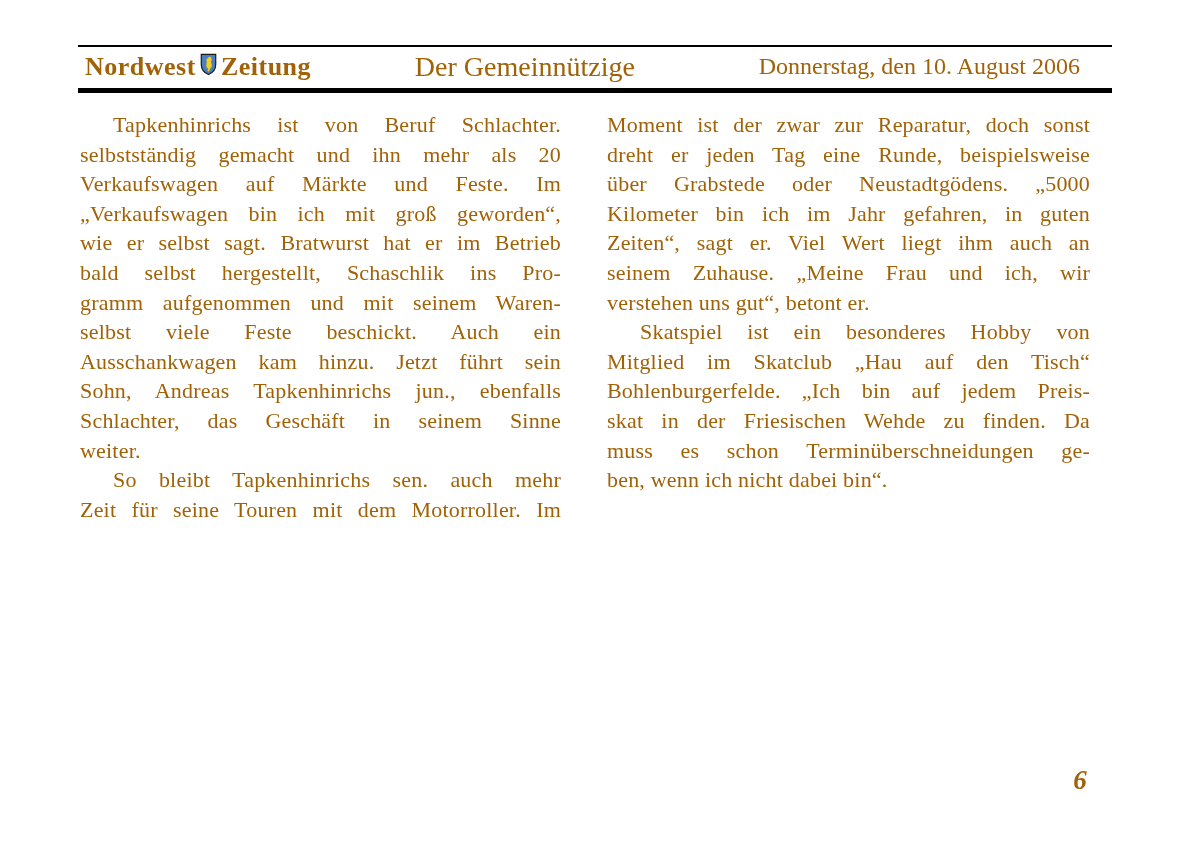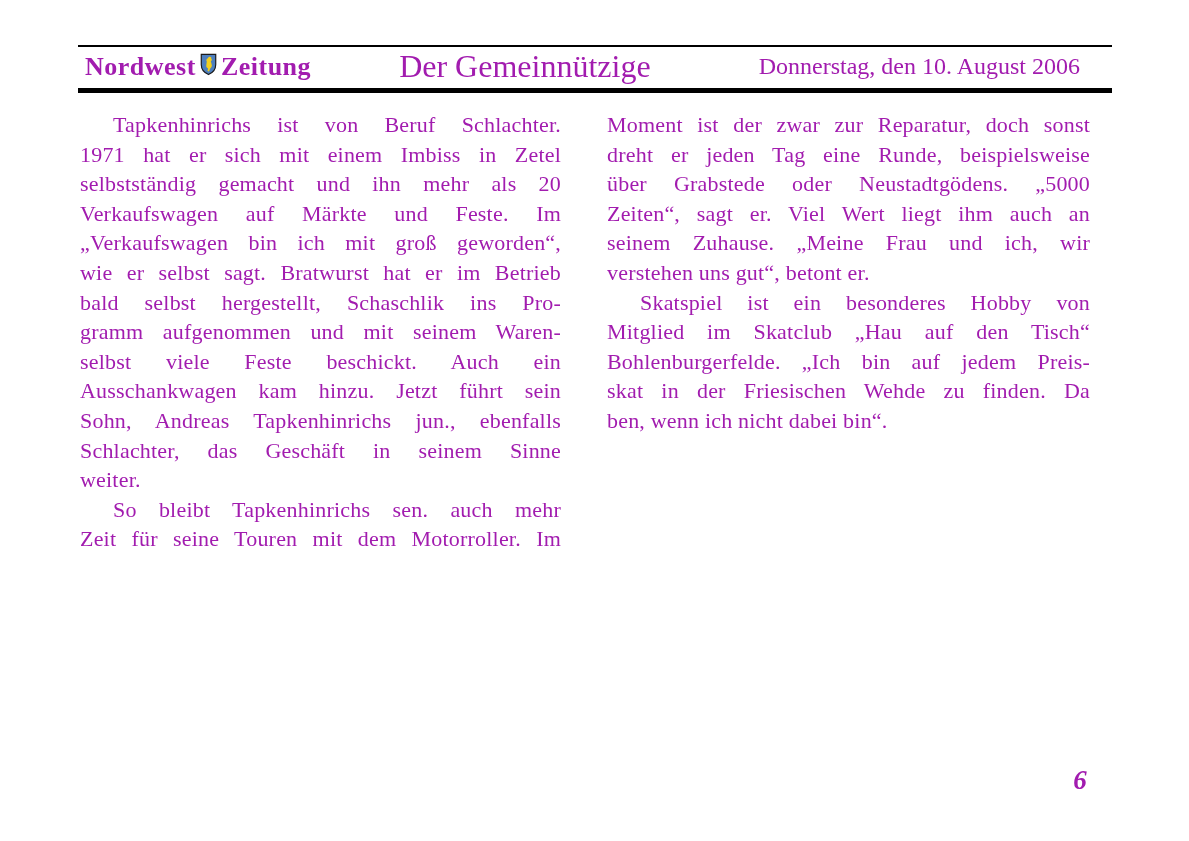--- a/index.html
+++ b/index.html
@@ -3,21 +3,21 @@
 <meta charset="utf-8">
 <style>
   * { margin: 0; padding: 0; box-sizing: border-box; }
   html, body { background: #e8e8e8; }
   .page {
     position: relative;
     width: 1189px;
     height: 841px;
     background: #ffffff;
     font-family: "Liberation Serif", serif;
-    color: #a21caf;
+    color: #a16207;
     overflow: hidden;
   }
 
   
   .masthead {
     position: absolute;
     left: 78px;
     top: 45px;
     width: 1034px;
     height: 48px;
@@ -36,21 +36,21 @@
     letter-spacing: 0.5px;
     white-space: nowrap;
   }
   .crest {
     display: inline-block;
     margin: 0 4px;
     position: relative;
     top: 1px;
   }
   .masthead-title {
-    font-size: 32px;
+    font-size: 28px;
     white-space: nowrap;
     margin-left: 12px;
   }
   .masthead-date {
     font-size: 24px;
     white-space: nowrap;
     margin-left: 32px;
   }
 
   
@@ -102,21 +102,20 @@
       </span>
       <span>Zeitung</span>
     </div>
     <div class="masthead-title">Der Gemeinnützige</div>
     <div class="masthead-date">Donnerstag, den 10. August 2006</div>
   </div>
 
   <div class="column column-left">
       <div class="paragraph">
         <div class="line indent">Tapkenhinrichs ist von Beruf Schlachter.</div>
-        <div class="line">1971 hat er sich mit einem Imbiss in Zetel</div>
         <div class="line">selbstständig gemacht und ihn mehr als 20</div>
         <div class="line">Verkaufswagen auf Märkte und Feste. Im</div>
         <div class="line">„Verkaufswagen bin ich mit groß geworden“,</div>
         <div class="line">wie er selbst sagt. Bratwurst hat er im Betrieb</div>
         <div class="line">bald selbst hergestellt, Schaschlik ins Pro-</div>
         <div class="line">gramm aufgenommen und mit seinem Waren-</div>
         <div class="line">selbst viele Feste beschickt. Auch ein</div>
         <div class="line">Ausschankwagen kam hinzu. Jetzt führt sein</div>
         <div class="line">Sohn, Andreas Tapkenhinrichs jun., ebenfalls</div>
         <div class="line">Schlachter, das Geschäft in seinem Sinne</div>
@@ -125,28 +124,30 @@
       <div class="paragraph">
         <div class="line indent">So bleibt Tapkenhinrichs sen. auch mehr</div>
         <div class="line">Zeit für seine Touren mit dem Motorroller. Im</div>
       </div>
     </div>
   <div class="column column-right">
       <div class="paragraph">
         <div class="line">Moment ist der zwar zur Reparatur, doch sonst</div>
         <div class="line">dreht er jeden Tag eine Runde, beispielsweise</div>
         <div class="line">über Grabstede oder Neustadtgödens. „5000</div>
+        <div class="line">Kilometer bin ich im Jahr gefahren, in guten</div>
         <div class="line">Zeiten“, sagt er. Viel Wert liegt ihm auch an</div>
         <div class="line">seinem Zuhause. „Meine Frau und ich, wir</div>
         <div class="line last">verstehen uns gut“, betont er.</div>
       </div>
       <div class="paragraph">
         <div class="line indent">Skatspiel ist ein besonderes Hobby von</div>
         <div class="line">Mitglied im Skatclub „Hau auf den Tisch“</div>
         <div class="line">Bohlenburgerfelde. „Ich bin auf jedem Preis-</div>
         <div class="line">skat in der Friesischen Wehde zu finden. Da</div>
+        <div class="line">muss es schon Terminüberschneidungen ge-</div>
         <div class="line last">ben, wenn ich nicht dabei bin“.</div>
       </div>
     </div>
 
   <div class="page-number">6</div>
 
 </div>
 
 </body></html>

